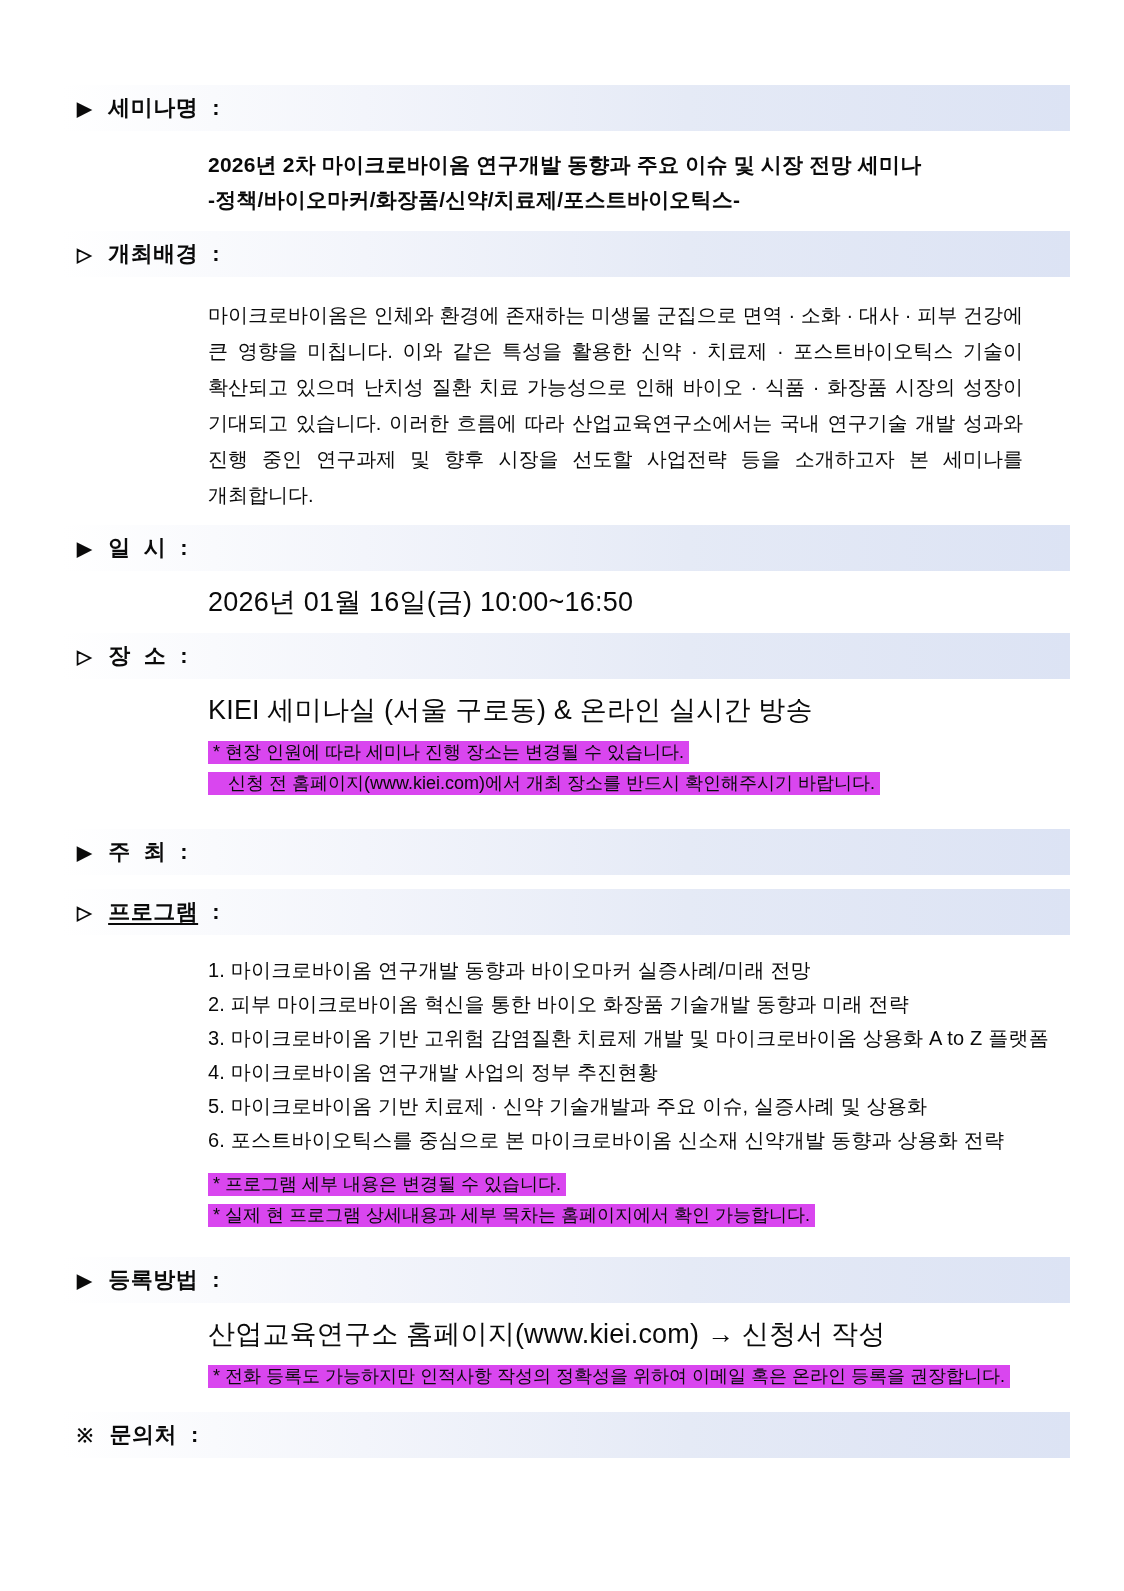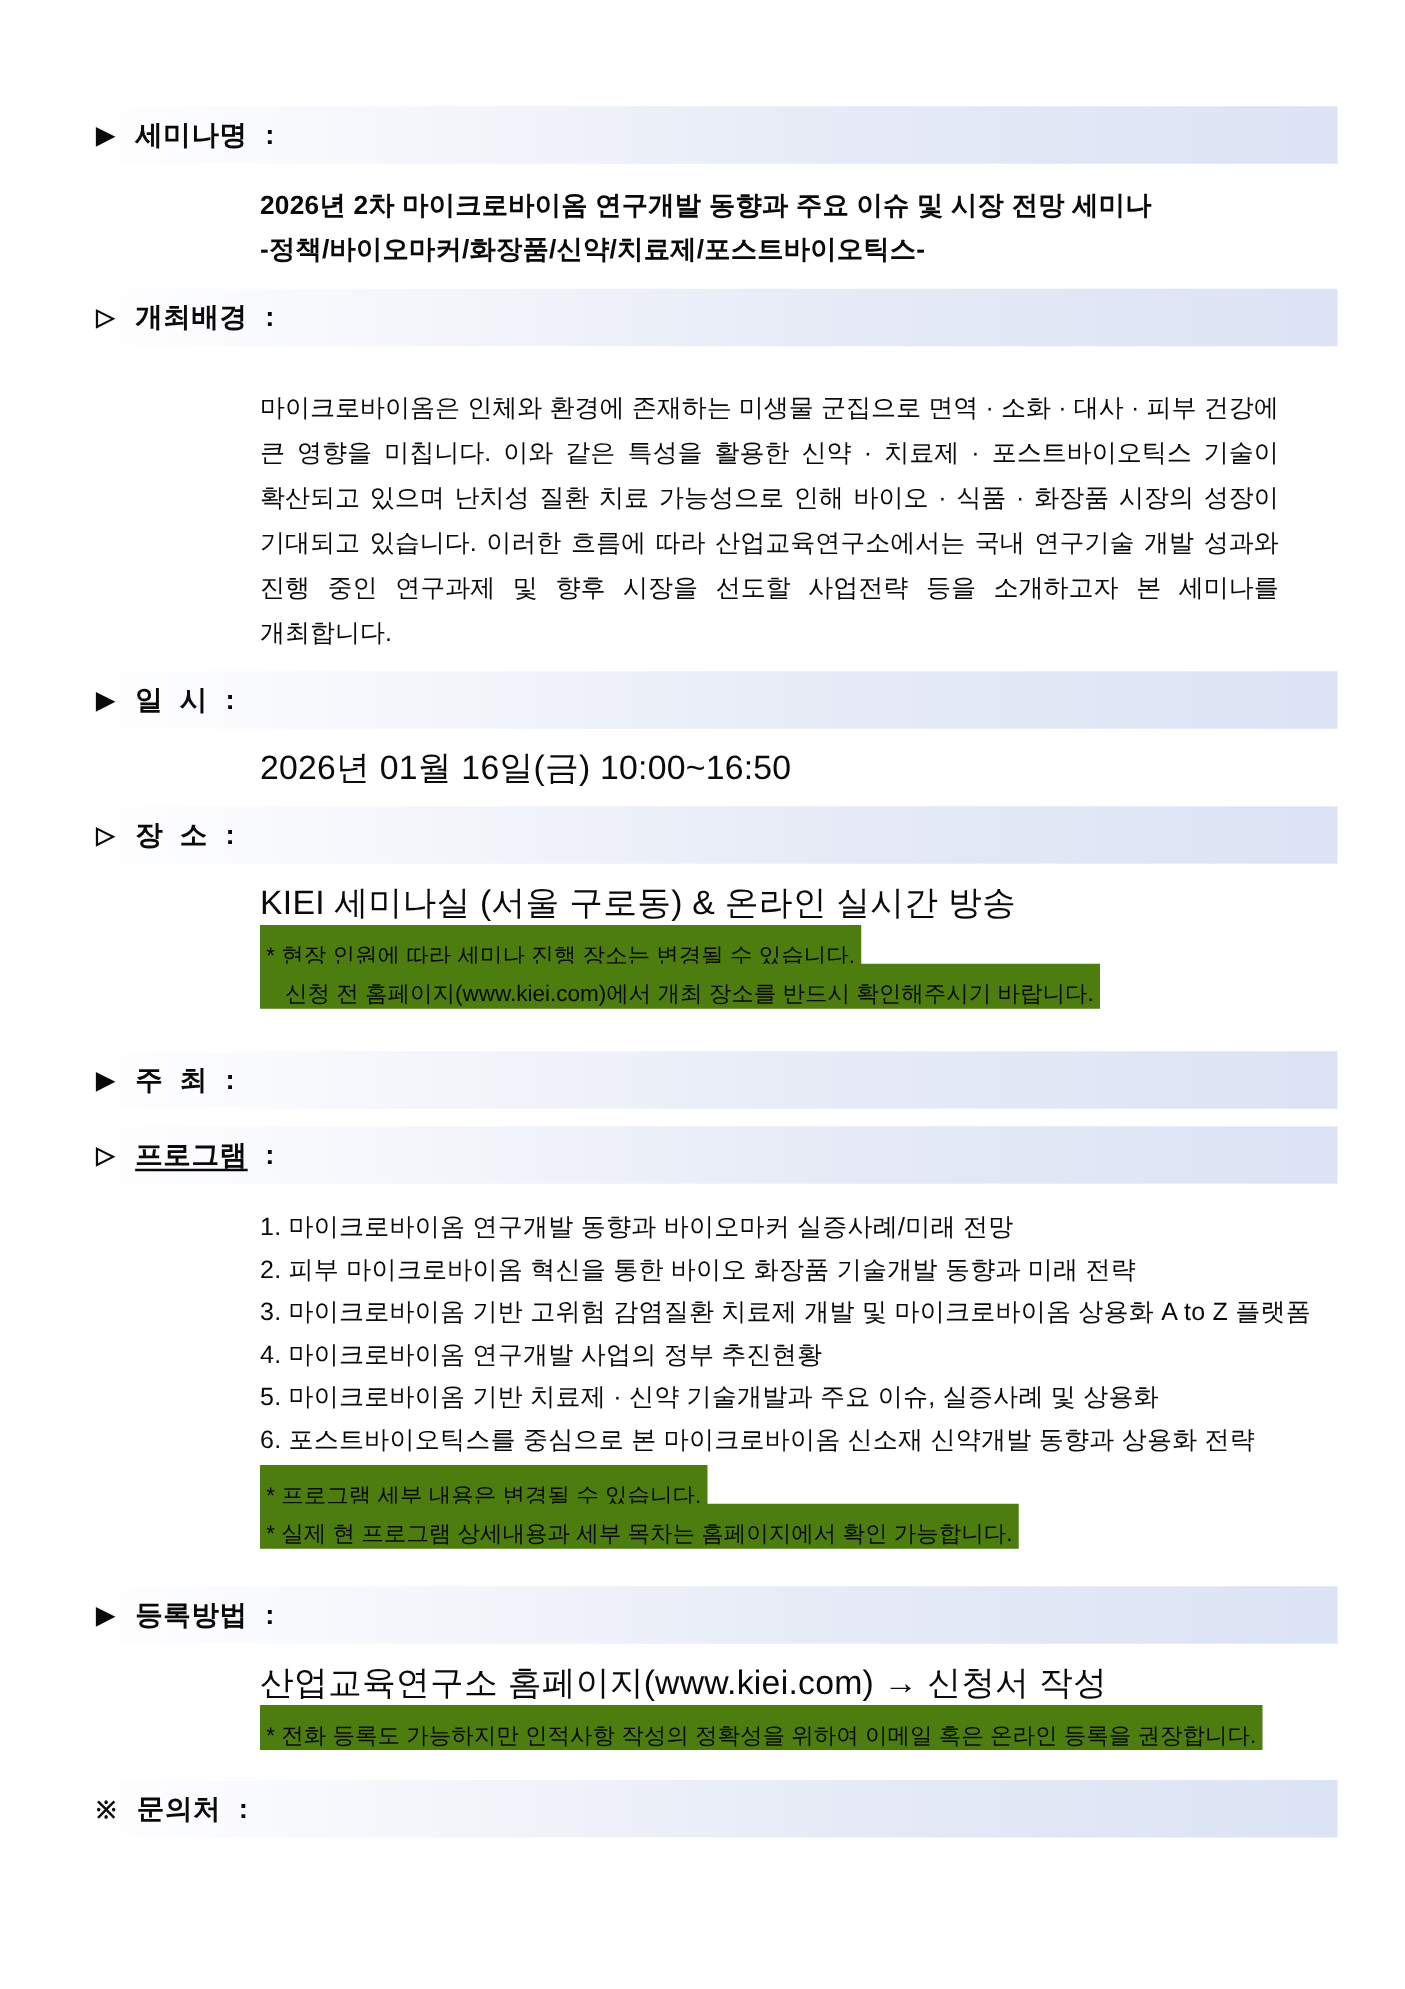--- a/index.html
+++ b/index.html
@@ -31,37 +31,37 @@
   .band .band-label.u { text-decoration:underline; text-underline-offset:4px; text-decoration-thickness:2px; }
   .band .colon { margin-left:14px; }
 
   
   .content { margin-left:208px; }
 
   .title-block { margin-top:16px; }
   .title-line { font-size:21px; font-weight:bold; line-height:35px; letter-spacing:0.2px; }
 
   .paragraph {
-    margin-top:32px;
+    margin-top:20px;
     width:815px;
     font-size:20px; line-height:36px;
     text-align:justify;
     word-break:keep-all;
   }
 
   .value-line { font-size:27px; line-height:30px; letter-spacing:0.2px; }
 
   .mt16 { margin-top:16px; }
 
   .notes { margin-top:14px; }
   .note-line { font-size:18px; line-height:27px; }
   .note-line + .note-line { margin-top:4px; }
   .hl {
-    background:#4d7c0f;
-    padding:14px 5px 2px 5px;
+    background:#d946ef;
+    padding:1px 5px 2px 5px;
     margin-top:27px;
   }
   .hl.indent { padding-left:20px; }
 
   .program-list { margin-top:18px; font-size:20px; }
   .program-item { line-height:34px; letter-spacing:0.2px; }
 
   .band.m-top-1 { margin-top:14px; }
   .band.m-top-2 { margin-top:12px; }
   .band.m-top-3 { margin-top:16px; }

